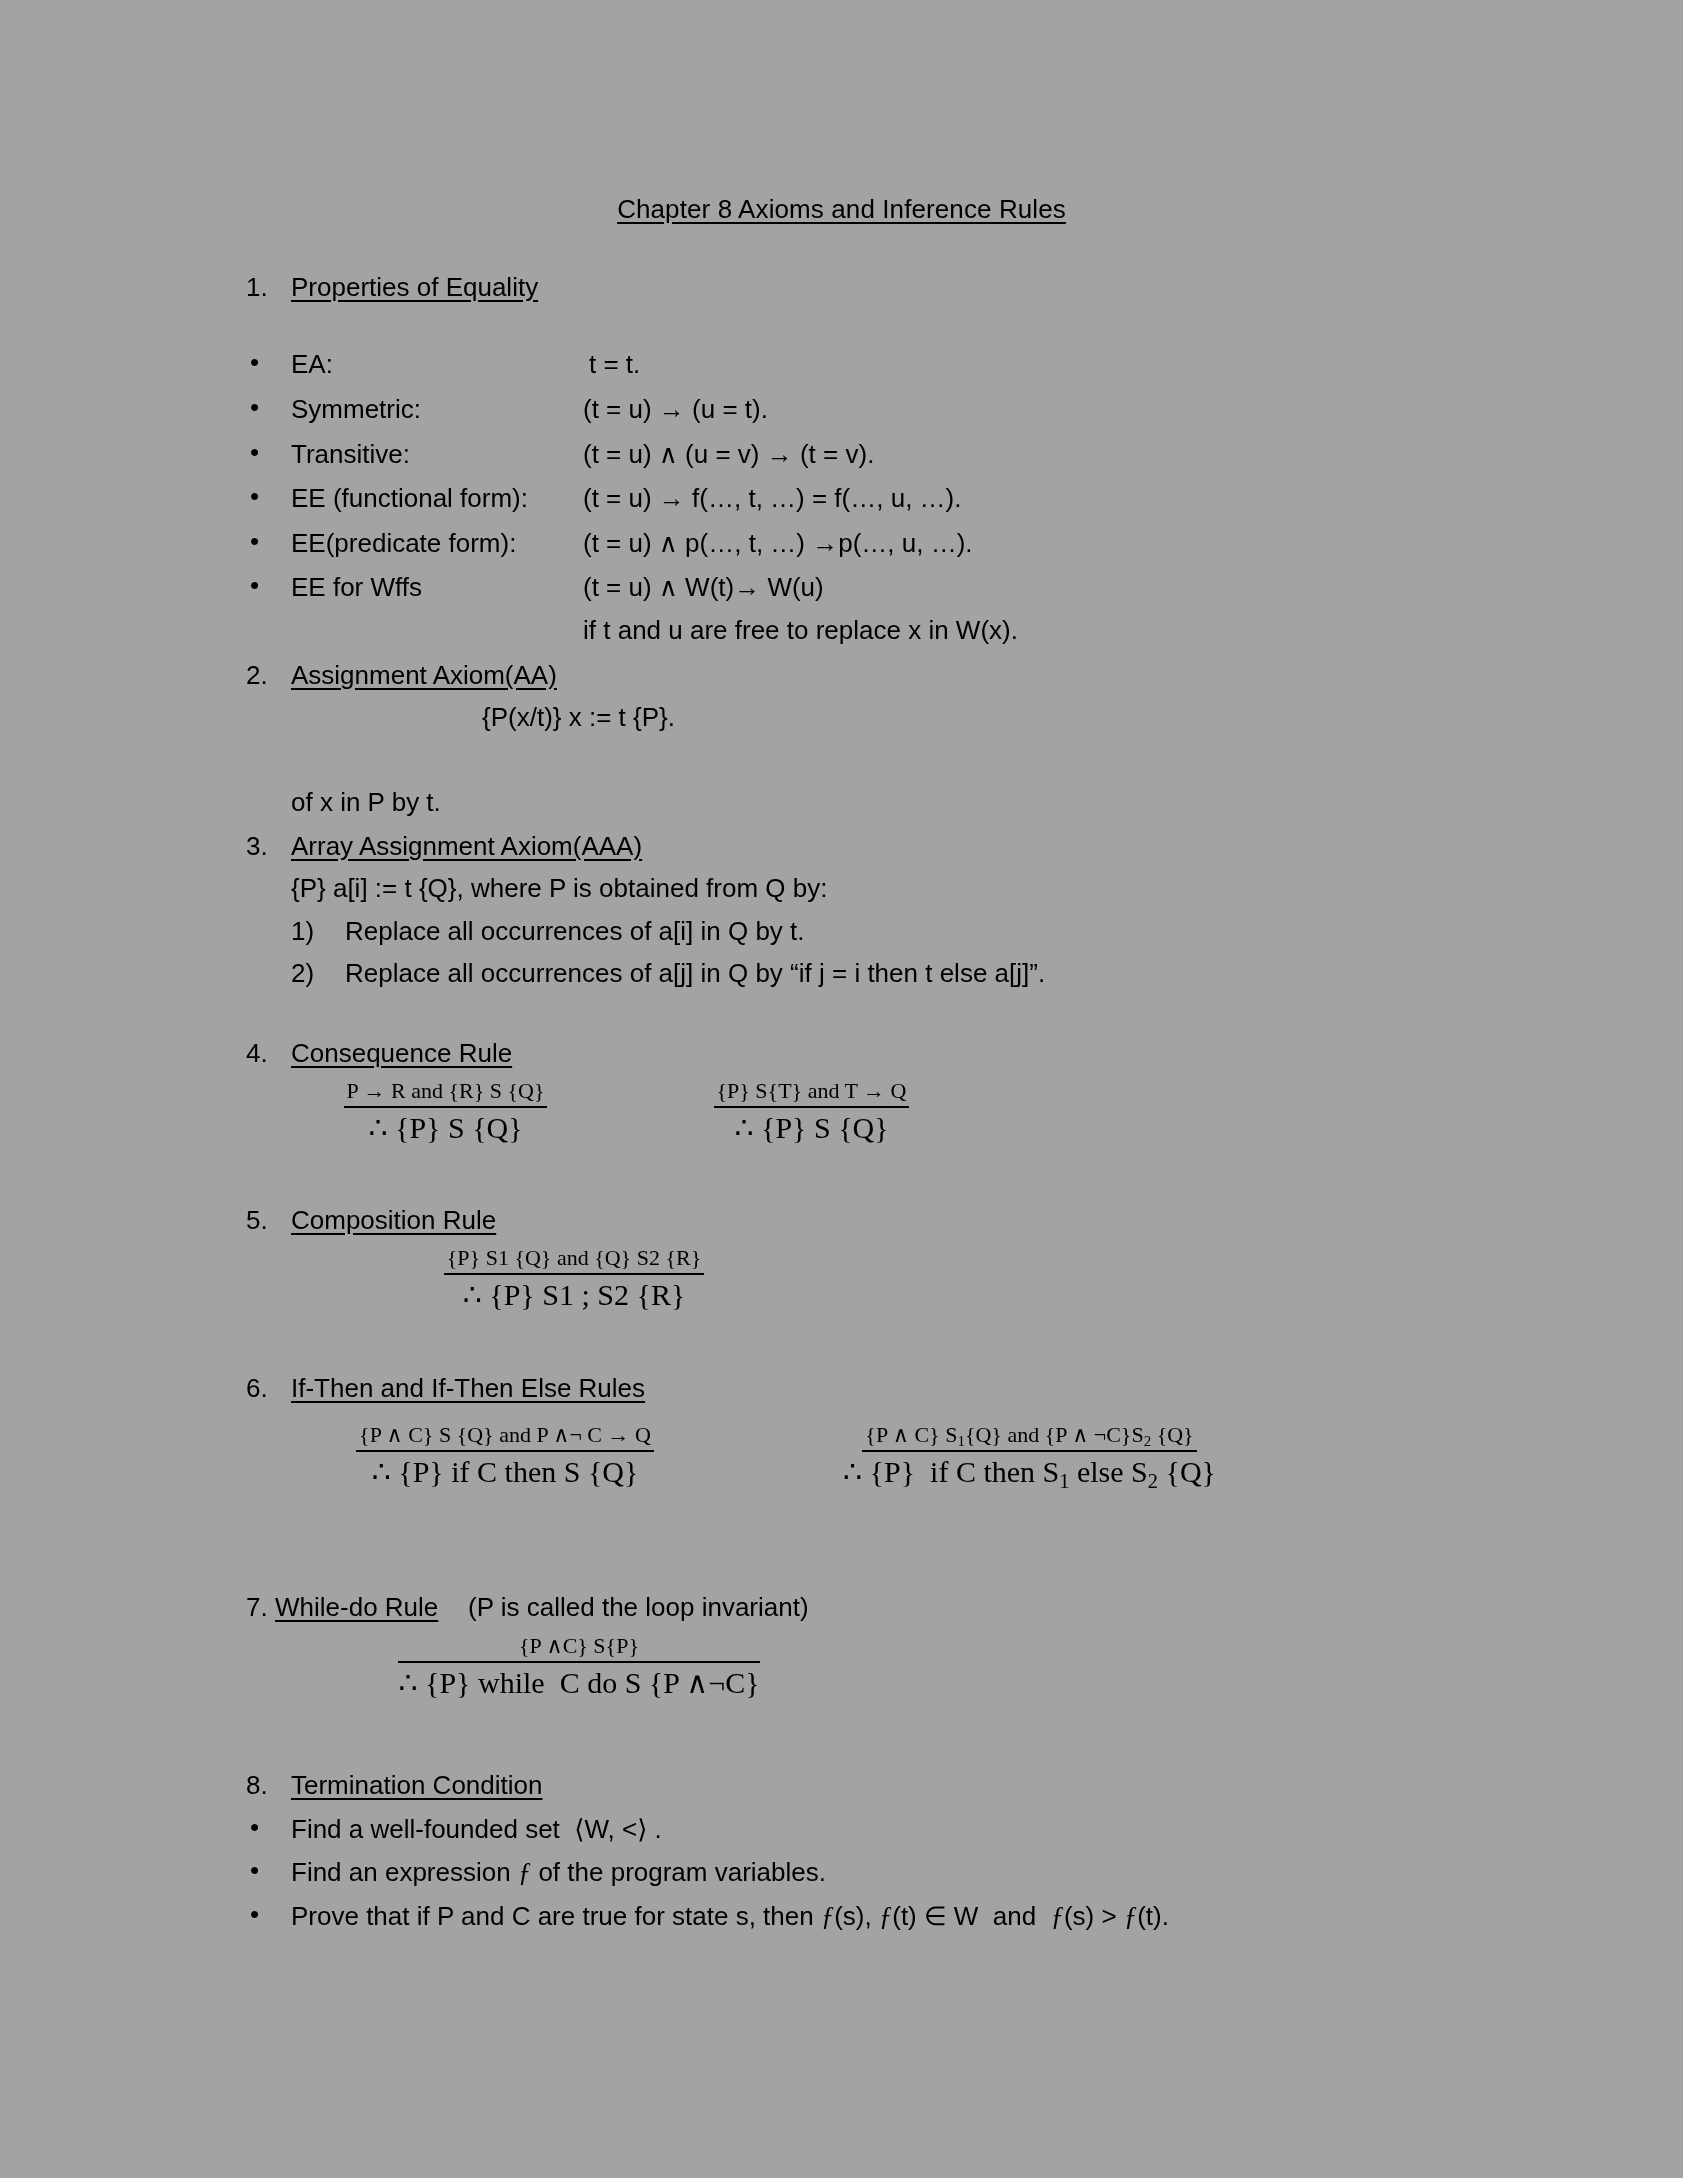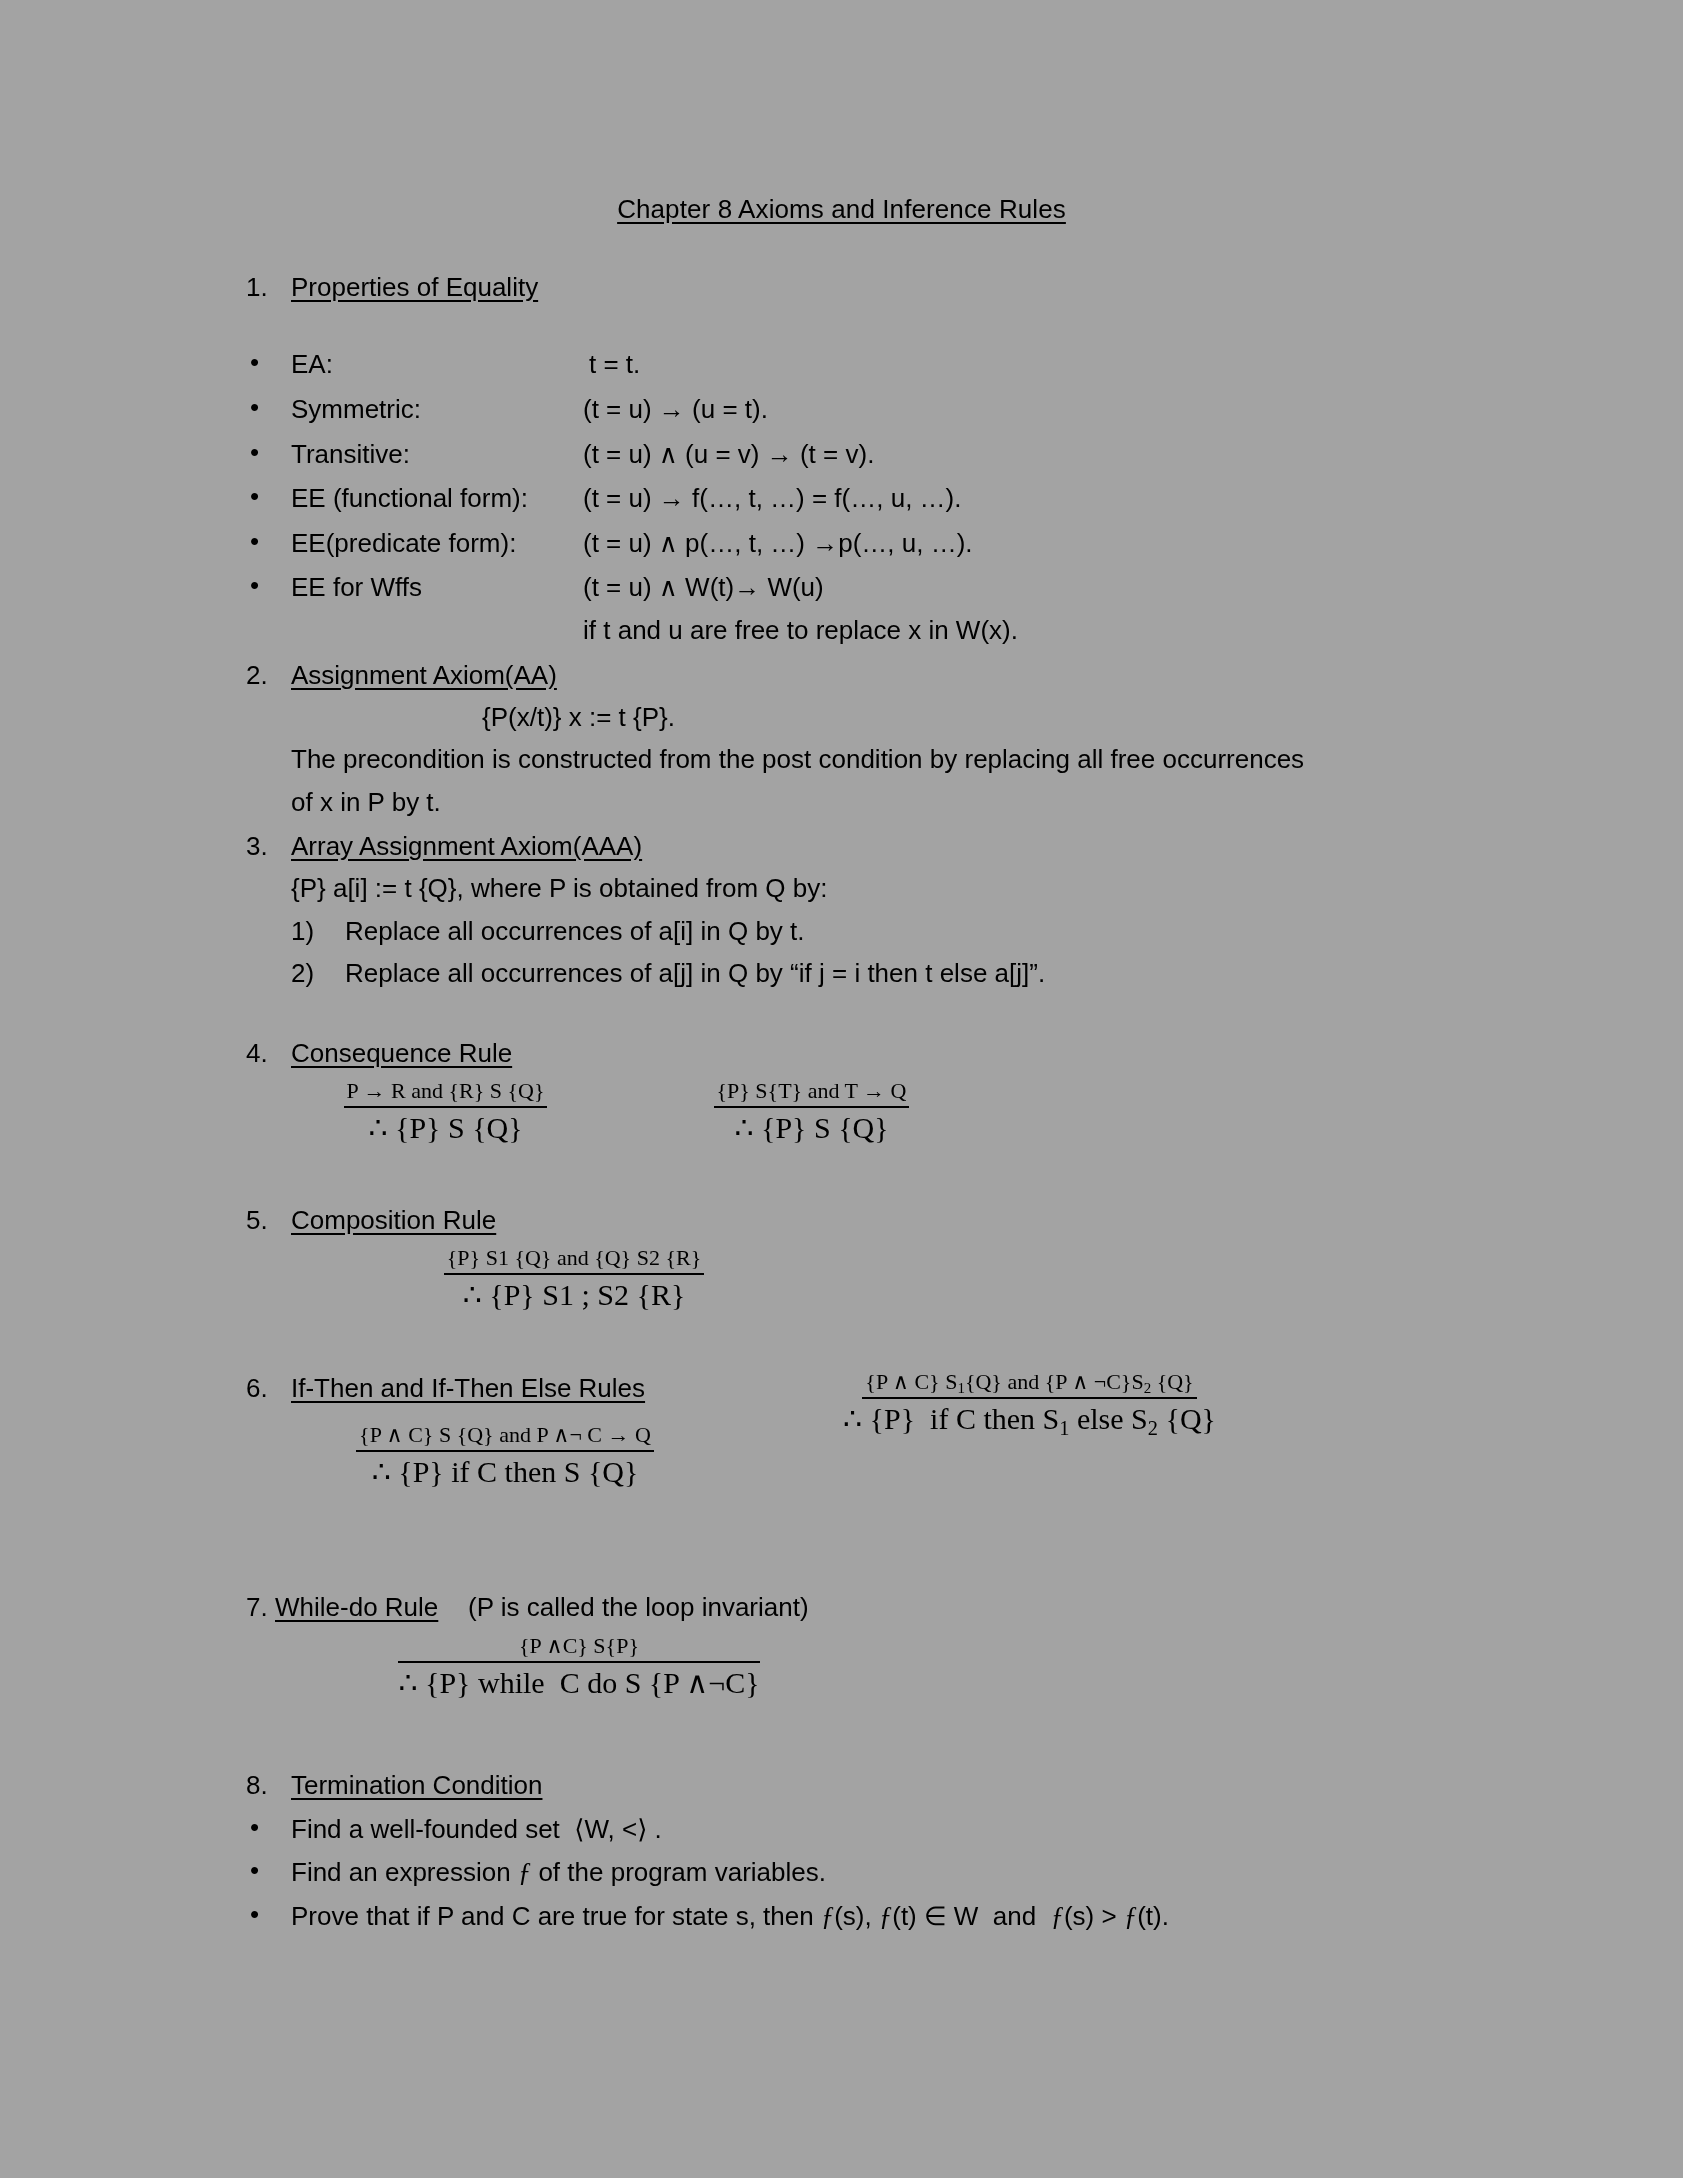--- a/index.html
+++ b/index.html
@@ -123,21 +123,20 @@
 
   <div class="bullet-dot" style="left:250px; top:572px;">•</div>
   <div class="row" style="left:291px; top:572px;">EE for Wffs</div>
   <div class="row" style="left:583px; top:572px;">(t = u) ∧ W(t)→ W(u)</div>
 
   <div class="row" style="left:583px; top:615px;">if t and u are free to replace x in W(x).</div>
 
   <div class="num" style="left:246px; top:660px;">2.</div>
   <div class="row hdg" style="left:291px; top:660px;">Assignment Axiom(AA)</div>
   <div class="row" style="left:482px; top:702px;">{P(x/t)} x := t {P}.</div>
-  <div class="row" style="left:291px; top:744px;">The precondition is constructed from the post condition by replacing all free occurrences</div>
   <div class="row" style="left:291px; top:787px;">of x in P by t.</div>
 
   <div class="num" style="left:246px; top:831px;">3.</div>
   <div class="row hdg" style="left:291px; top:831px;">Array Assignment Axiom(AAA)</div>
   <div class="row" style="left:291px; top:873px;">{P} a[i] := t {Q}, where P is obtained from Q by:</div>
 
   <div class="row" style="left:291px; top:916px;">1)</div>
   <div class="row" style="left:345px; top:916px;">Replace all occurrences of a[i] in Q by t.</div>
 
   <div class="row" style="left:291px; top:958px;">2)</div>
@@ -165,21 +164,21 @@
   </div>
 
   <div class="num" style="left:246px; top:1373px;">6.</div>
   <div class="row hdg" style="left:291px; top:1373px;">If-Then and If-Then Else Rules</div>
 
   <div class="rule" style="left:297px; top:1423px; width:416px;">
     <span class="prem">{P ∧ C} S {Q} and P ∧¬ C → Q</span>
     <span class="concl">∴ {P} if C then S {Q}</span>
   </div>
 
-  <div class="rule" style="left:792px; top:1370px; width:475px;font-family:Liberation Serif, serif;">
+  <div class="rule" style="left:792px; top:1423px; width:475px;font-family:Liberation Serif, serif;">
     <span class="prem"><span>{P ∧ C} S</span><sub>1</sub><span>{Q} and {P ∧ ¬C}S</span><sub>2</sub><span> {Q}</span></span>
     <span class="concl"><span>∴ {P}  if C then S</span><sub>1</sub><span> else S</span><sub>2</sub><span> {Q}</span></span>
   </div>
 
   <div class="num" style="left:246px; top:1592px;">7.</div>
   <div class="row hdg" style="left:275px; top:1592px;">While-do Rule</div>
   <div class="row" style="left:468px; top:1592px;">(P is called the loop invariant)</div>
 
   <div class="rule" style="left:386px; top:1634px; width:386px;">
     <span class="prem" style="min-width:356px;">{P ∧C} S{P}</span>

